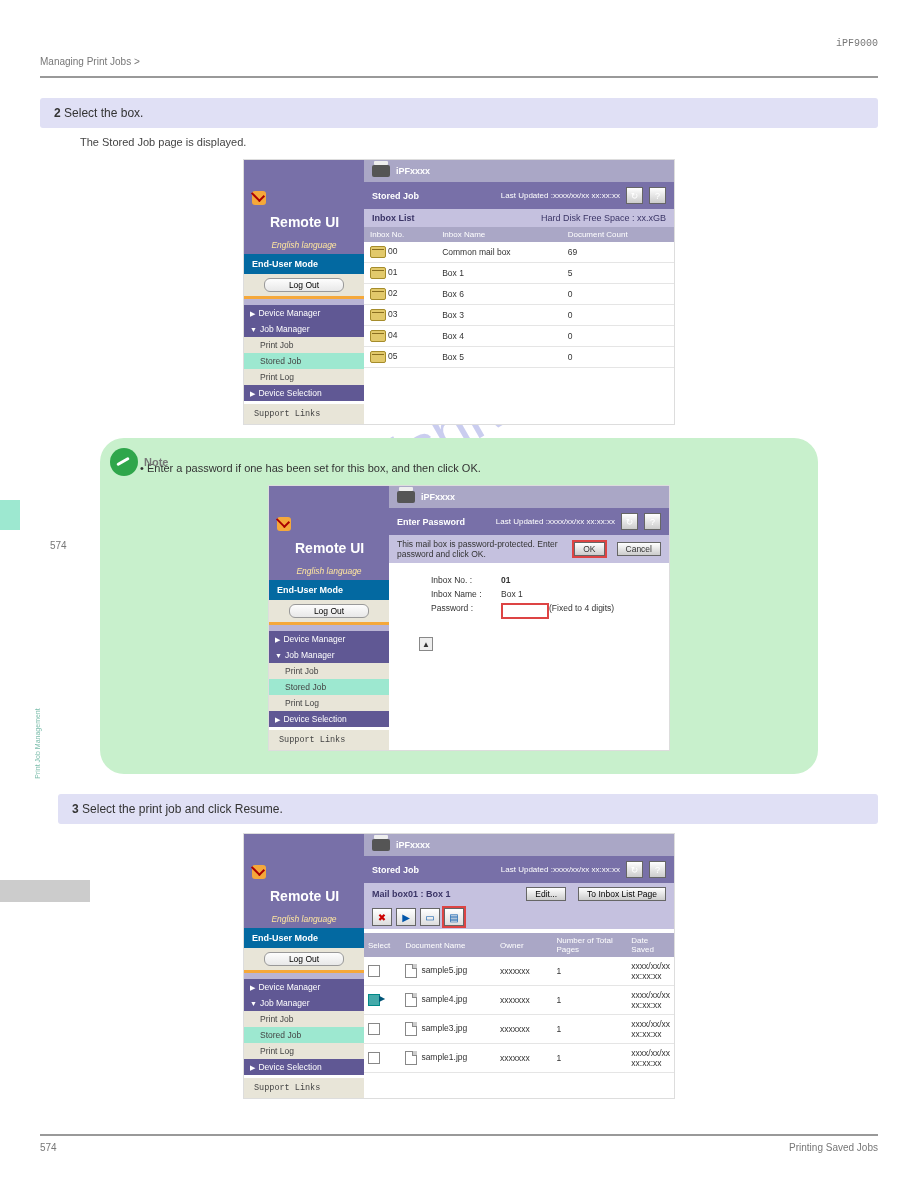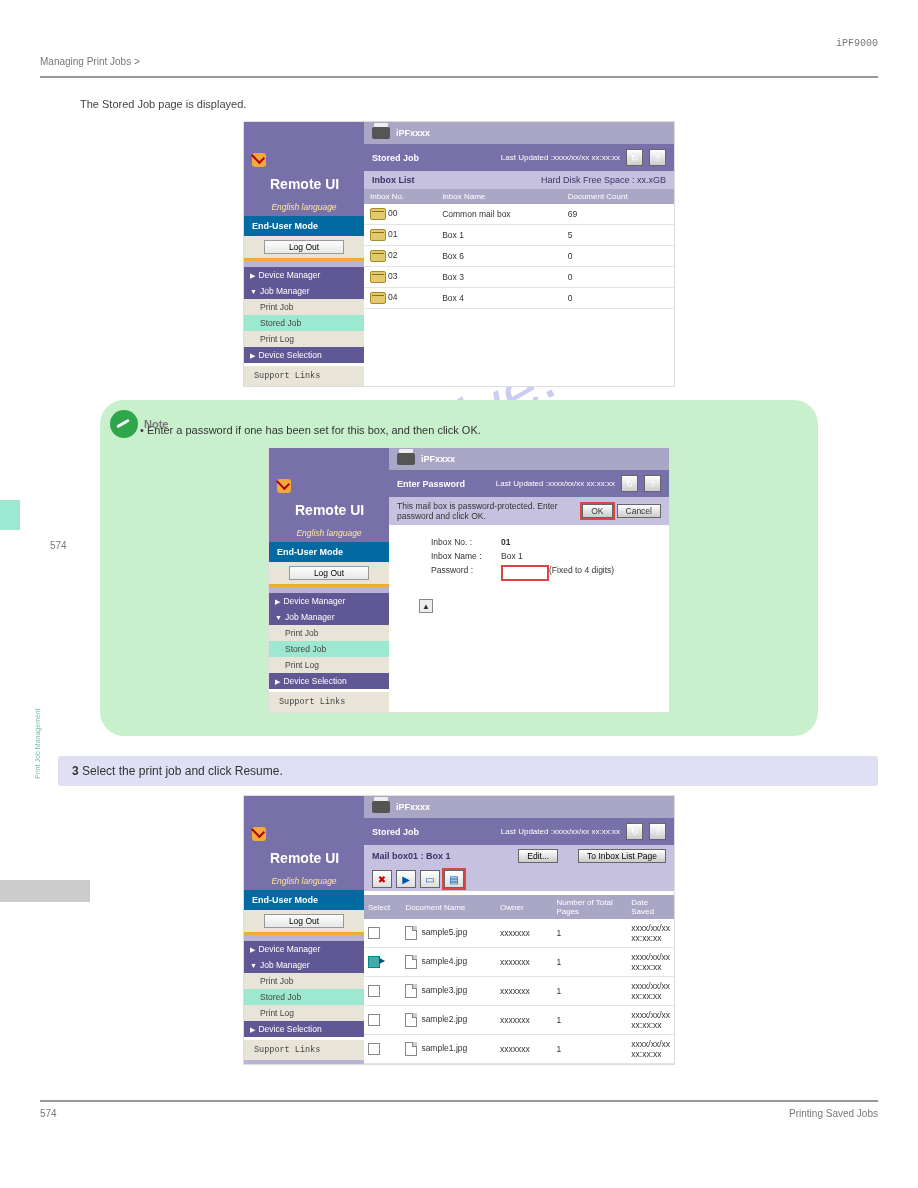--- a/index.html
+++ b/index.html
@@ -28,21 +28,21 @@
   .remote-ui { width: 430px; margin: 10px auto; background: #fff; box-shadow: 0 0 0 1px #ddd; font-size: 9px; }
   .ru-row { display: flex; }
   .ru-side { width: 120px; background: #b9b4d4; }
   .ru-side .ru-logo { background: #7870a8; color: #fff; padding: 6px 8px; display: flex; align-items: center; gap: 4px; }
   .ru-logo .ru-badge { width: 14px; height: 14px; background: #f5a83a; border-radius: 3px; display: inline-block; position: relative; }
   .ru-logo .ru-badge::after { content: ''; position: absolute; width: 6px; height: 10px; border: 2px solid #a00; border-right: none; border-top: none; transform: rotate(-45deg); left: 2px; top: -2px; }
   .ru-logo b { font-size: 14px; margin-top: 48px; }
   .ru-lang { background: #7870a8; text-align: center; padding: 4px; color: #ffe69f; font-size: 8.5px; font-style: italic; }
   .ru-mode { background: #0369a1; color: #fff; padding: 5px 8px; font-weight: bold; font-size: 9px; }
   .ru-logout { background: #e8e5d8; text-align: center; border-bottom: 3px solid #f5a83a; }
-  .ru-logout button { font-size: 8.5px; width: 80px; margin: 4px auto; background: linear-gradient(#fdfdfd,#e8e8e8); border: 1px solid #999; border-radius: 0; }
+  .ru-logout button { font-size: 8.5px; width: 80px; margin: 4px auto; background: linear-gradient(#fdfdfd,#e8e8e8); border: 1px solid #999; border-radius: 6px; }
   .ru-menu { background: #b9b4d4; }
   .ru-menu-head { background: #605894; color: #fff; padding: 3px 6px; font-size: 8.5px; }
   .ru-menu-head::before { content: '▶'; font-size: 7px; margin-right: 3px; display: inline-block; }
   .ru-menu-head.open::before { content: '▼'; }
   .ru-submenu { background: #e8e5d8; }
   .ru-submenu div { padding: 3px 16px; font-size: 8.5px; color: #444; }
   .ru-submenu .sel { background: #9de8d0; }
   .ru-support { background: #e8e5d8; padding: 5px 10px; text-align: left; font-size: 8.5px; color: #444; border-top: 3px solid #fff; font-family: Liberation Mono, monospace; }
   .ru-main { flex: 1; background: #fff; }
   .ru-device { background: #aaa7c6; color: #fff; padding: 5px 8px; display: flex; align-items: center; gap: 6px; }
@@ -52,32 +52,32 @@
   .sq-btn { width: 15px; height: 15px; background: linear-gradient(#fff,#ccc); border: 1px solid #666; display: inline-flex; align-items: center; justify-content: center; font-size: 9px; }
   .ru-inbox-head { background: #c5c1df; padding: 4px 8px; display: flex; justify-content: space-between; color: #3a3466; font-weight: bold; font-size: 9px; }
   .ru-table { width: 100%; border-collapse: collapse; }
   .ru-table th { background: #aaa7c6; color: #fff; font-weight: normal; text-align: left; padding: 3px 6px; font-size: 8px; }
   .ru-table td { border-bottom: 1px solid #e5e5e5; padding: 4px 6px; font-size: 8.5px; color: #333; }
   .box-icon { display: inline-block; width: 14px; height: 10px; background: #e2c96b; border: 1px solid #a58c2b; border-radius: 2px; vertical-align: middle; margin-right: 2px; position: relative; }
   .box-icon::before { content: ''; position: absolute; left: 1px; top: 2px; right: 1px; height: 1px; background: #8a6f20; }
 
   
   .ru-pw-msg { background: #c5c1df; padding: 4px 8px; display: flex; justify-content: space-between; align-items: center; font-size: 8.5px; }
-  .ru-pw-msg .btns { display: flex; gap: 4px; }
+  .ru-pw-msg .btns { display: flex; gap: 12px; }
   .ru-pw-msg .btn { border: 1px solid #666; padding: 1px 8px; background: linear-gradient(#fff,#ccc); font-size: 8.5px; }
   .ru-pw-msg .btn.primary { outline: 2px solid #d44; }
   .ru-pw-body { padding: 10px 42px; font-size: 8.5px; }
   .ru-pw-body .row { display: flex; padding: 2px 0; }
   .ru-pw-body .lbl { width: 70px; color: #333; }
   .pw-input { width: 44px; height: 12px; border: 2px solid #d44; }
   .up-arrow { width: 12px; height: 12px; border: 1px solid #888; background: #eee; display: inline-flex; align-items: center; justify-content: center; font-size: 8px; margin: 6px 30px; }
 
   
   .ru-mail-header { background: #c5c1df; padding: 4px 8px; display: flex; justify-content: space-between; align-items: center; font-size: 9px; color: #3a3466; font-weight: bold; }
-  .ru-mail-header .btns { display: flex; gap: 20px; padding-left: 6px; }
+  .ru-mail-header .btns { display: flex; gap: 12px; padding-left: 6px; }
   .ru-mail-header .lbtn { border: 1px solid #666; padding: 1px 8px; background: linear-gradient(#fff,#ccc); font-size: 8.5px; color: #000; font-weight: normal; }
   .ru-toolbar { background: #c5c1df; padding: 3px 8px; display: flex; gap: 4px; }
   .tb-btn { width: 18px; height: 16px; border: 1px solid #666; background: linear-gradient(#fff,#ddd); display: inline-flex; align-items: center; justify-content: center; font-size: 10px; }
   .tb-btn.hl { outline: 2px solid #d44; }
   .ru-table2 { width: 100%; border-collapse: collapse; margin-top: 4px; }
   .ru-table2 th { background: #aaa7c6; color: #fff; font-weight: normal; text-align: left; padding: 3px 4px; font-size: 8px; }
   .ru-table2 td { border-bottom: 1px solid #e5e5e5; padding: 4px 4px; font-size: 8.5px; color: #333; }
   .chk { width: 10px; height: 10px; border: 1px solid #888; display: inline-block; vertical-align: middle; }
   .chk.on { background: #4aa; border-color: #088; position: relative; }
   .chk.on::after { content: '▶'; color: #057; font-size: 8px; position: absolute; left: 10px; top: -1px; }
@@ -108,20 +108,24 @@
 <div class="content">
 
 <div class="doc-header">
   <span class="doc-header-right">iPF9000</span>
   <span class="doc-header-left">Managing Print Jobs &gt;</span>
 </div>
 
 <div class="pagenum" style="top: 520px;">574</div>
 <div class="sidelabel s1">Print Job Management</div>
 
+<div class="step-bar">
+  <b>2</b>
+  <span>Select the box.</span>
+</div>
 <div class="sub-text">The Stored Job page is displayed.</div>
 
 <div class="remote-ui">
   <div class="ru-row">
     <div class="ru-side">
       <div class="ru-logo">
             <span class="ru-badge"></span>
             <b>Remote UI</b>
           </div>
       <div class="ru-lang">English language</div>
@@ -182,20 +186,25 @@
                 <td>0</td>
               </tr>
               <tr>
                 <td><span class="box-icon"></span>03</td>
                 <td>Box 3</td>
                 <td>0</td>
               </tr>
               <tr>
                 <td><span class="box-icon"></span>04</td>
                 <td>Box 4</td>
+                <td>0</td>
+              </tr>
+              <tr>
+                <td><span class="box-icon"></span>05</td>
+                <td>Box 5</td>
                 <td>0</td>
               </tr>
             </tbody>
       </table>
     </div>
   </div>
 </div>
 
 <div class="note-box">
   <span class="note-icon"></span>
@@ -350,27 +359,20 @@
               </tr>
               <tr>
                 <td><span class="chk"></span></td>
     <td><span class="doc-icon"></span>sample3.jpg</td>
     <td>xxxxxxx</td>
                 <td>1</td>
                 <td>xxxx/xx/xx xx:xx:xx</td>
               </tr>
               <tr>
                 <td><span class="chk"></span></td>
-    <td><span class="doc-icon"></span>sample2.jpg</td>
-    <td>xxxxxxx</td>
-                <td>1</td>
-                <td>xxxx/xx/xx xx:xx:xx</td>
-              </tr>
-              <tr>
-                <td><span class="chk"></span></td>
     <td><span class="doc-icon"></span>sample1.jpg</td>
     <td>xxxxxxx</td>
                 <td>1</td>
                 <td>xxxx/xx/xx xx:xx:xx</td>
               </tr>
             </tbody>
       </table>
     </div>
   </div>
 </div>

